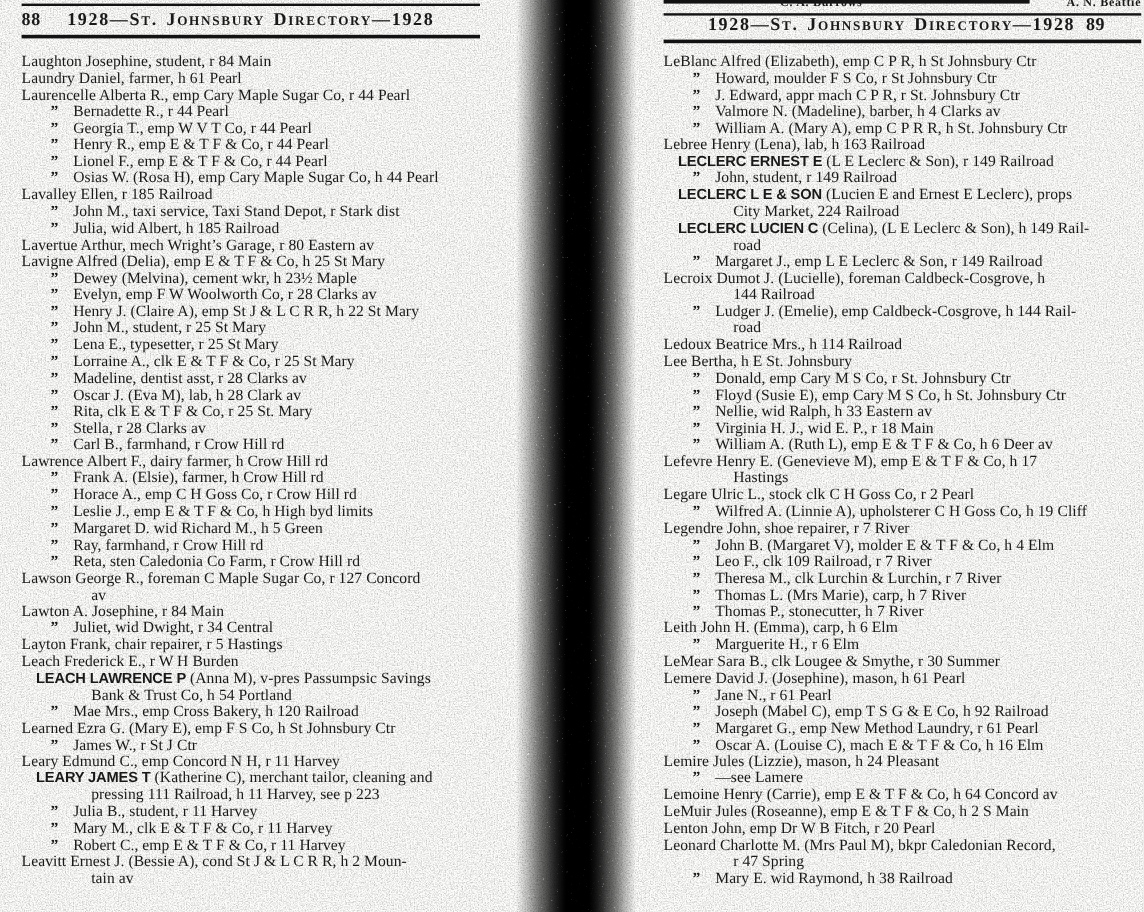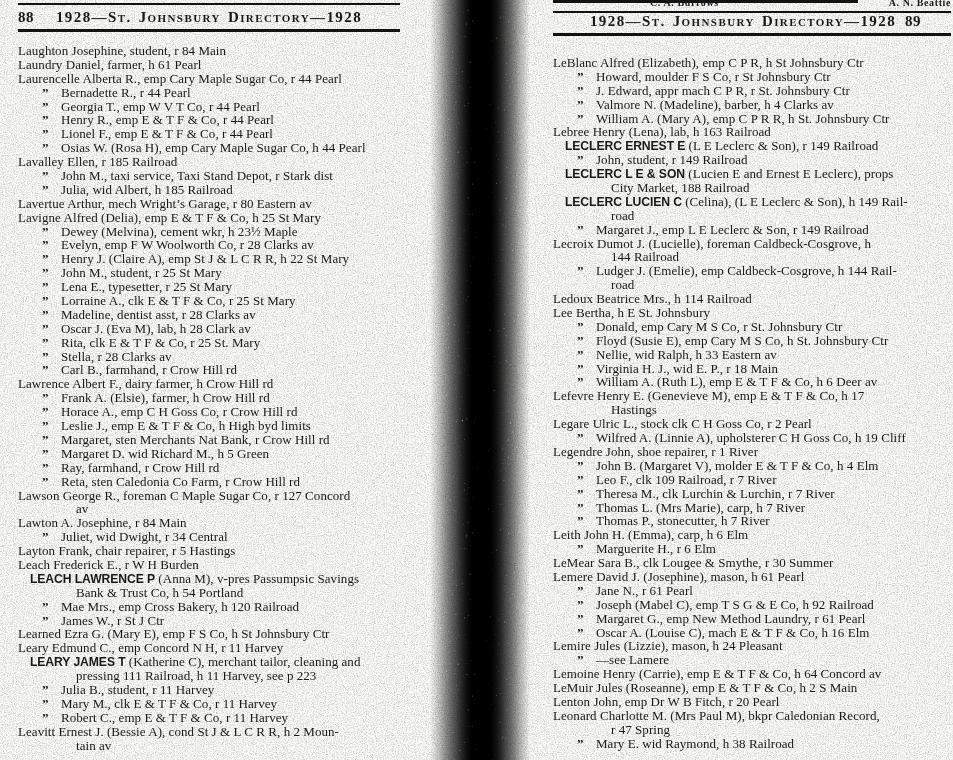--- a/index.html
+++ b/index.html
@@ -73,84 +73,83 @@
         <div class="ln ditto"><span class="dm">”</span>Lorraine A., clk E &amp; T F &amp; Co, r 25 St Mary</div>
         <div class="ln ditto"><span class="dm">”</span>Madeline, dentist asst, r 28 Clarks av</div>
         <div class="ln ditto"><span class="dm">”</span>Oscar J. (Eva M), lab, h 28 Clark av</div>
         <div class="ln ditto"><span class="dm">”</span>Rita, clk E &amp; T F &amp; Co, r 25 St. Mary</div>
         <div class="ln ditto"><span class="dm">”</span>Stella, r 28 Clarks av</div>
         <div class="ln ditto"><span class="dm">”</span>Carl B., farmhand, r Crow Hill rd</div>
         <div class="ln main">Lawrence Albert F., dairy farmer, h Crow Hill rd</div>
         <div class="ln ditto"><span class="dm">”</span>Frank A. (Elsie), farmer, h Crow Hill rd</div>
         <div class="ln ditto"><span class="dm">”</span>Horace A., emp C H Goss Co, r Crow Hill rd</div>
         <div class="ln ditto"><span class="dm">”</span>Leslie J., emp E &amp; T F &amp; Co, h High byd limits</div>
-        <div class="ln ditto"><span class="dm">”</span>Margaret, sten Merchants Nat Bank, r Crow Hill rd</div>
         <div class="ln ditto"><span class="dm">”</span>Margaret D. wid Richard M., h 5 Green</div>
         <div class="ln ditto"><span class="dm">”</span>Ray, farmhand, r Crow Hill rd</div>
         <div class="ln ditto"><span class="dm">”</span>Reta, sten Caledonia Co Farm, r Crow Hill rd</div>
         <div class="ln main">Lawson George R., foreman C Maple Sugar Co, r 127 Concord</div>
         <div class="ln cont">av</div>
         <div class="ln main">Lawton A. Josephine, r 84 Main</div>
         <div class="ln ditto"><span class="dm">”</span>Juliet, wid Dwight, r 34 Central</div>
         <div class="ln main">Layton Frank, chair repairer, r 5 Hastings</div>
         <div class="ln main">Leach Frederick E., r W H Burden</div>
         <div class="ln main"><b class="bn">LEACH LAWRENCE P</b> (Anna M), v-pres Passumpsic Savings</div>
         <div class="ln cont">Bank &amp; Trust Co, h 54 Portland</div>
         <div class="ln ditto"><span class="dm">”</span>Mae Mrs., emp Cross Bakery, h 120 Railroad</div>
+        <div class="ln main">Learned Ezra G. (Mary E), emp F S Co, h St Johnsbury Ctr</div>
         <div class="ln ditto"><span class="dm">”</span>James W., r St J Ctr</div>
-        <div class="ln main">Learned Ezra G. (Mary E), emp F S Co, h St Johnsbury Ctr</div>
         <div class="ln main">Leary Edmund C., emp Concord N H, r 11 Harvey</div>
         <div class="ln main"><b class="bn">LEARY JAMES T</b> (Katherine C), merchant tailor, cleaning and</div>
         <div class="ln cont">pressing 111 Railroad, h 11 Harvey, see p 223</div>
         <div class="ln ditto"><span class="dm">”</span>Julia B., student, r 11 Harvey</div>
         <div class="ln ditto"><span class="dm">”</span>Mary M., clk E &amp; T F &amp; Co, r 11 Harvey</div>
         <div class="ln ditto"><span class="dm">”</span>Robert C., emp E &amp; T F &amp; Co, r 11 Harvey</div>
         <div class="ln main">Leavitt Ernest J. (Bessie A), cond St J &amp; L C R R, h 2 Moun-</div>
         <div class="ln cont">tain av</div>
       </div>
   </div>
 
   <div>
     <div class="rule" style="left:553px; top:0; width:305px; height:3px;"></div>
     <div class="running" style="left:650px;">C. A. Burrows</div>
     <div class="running" style="left:858px; width:93px; text-align:right;">A. N. Beattie</div>
     <div class="rule" style="left:553px; top:11px; width:398px; height:1.5px;"></div>
     <div class="dir-title" style="left:553px; top:13px; width:380px;">1928—St. Johnsbury Directory—1928</div>
     <div class="pgnum" style="left:905px; top:13px;">89</div>
     <div class="rule" style="left:553px; top:33px; width:398px; height:2.5px;"></div>
-    <div class="col" style="left:553px; width:398px;margin-top:12px;">
+    <div class="col" style="left:553px; width:398px;">
         <div class="ln main">LeBlanc Alfred (Elizabeth), emp C P R, h St Johnsbury Ctr</div>
         <div class="ln ditto"><span class="dm">”</span>Howard, moulder F S Co, r St Johnsbury Ctr</div>
         <div class="ln ditto"><span class="dm">”</span>J. Edward, appr mach C P R, r St. Johnsbury Ctr</div>
         <div class="ln ditto"><span class="dm">”</span>Valmore N. (Madeline), barber, h 4 Clarks av</div>
         <div class="ln ditto"><span class="dm">”</span>William A. (Mary A), emp C P R R, h St. Johnsbury Ctr</div>
         <div class="ln main">Lebree Henry (Lena), lab, h 163 Railroad</div>
         <div class="ln main"><b class="bn">LECLERC ERNEST E</b> (L E Leclerc &amp; Son), r 149 Railroad</div>
         <div class="ln ditto"><span class="dm">”</span>John, student, r 149 Railroad</div>
         <div class="ln main"><b class="bn">LECLERC L E &amp; SON</b> (Lucien E and Ernest E Leclerc), props</div>
-        <div class="ln cont">City Market, 188 Railroad</div>
+        <div class="ln cont">City Market, 224 Railroad</div>
         <div class="ln main"><b class="bn">LECLERC LUCIEN C</b> (Celina), (L E Leclerc &amp; Son), h 149 Rail-</div>
         <div class="ln cont">road</div>
         <div class="ln ditto"><span class="dm">”</span>Margaret J., emp L E Leclerc &amp; Son, r 149 Railroad</div>
         <div class="ln main">Lecroix Dumot J. (Lucielle), foreman Caldbeck-Cosgrove, h</div>
         <div class="ln cont">144 Railroad</div>
         <div class="ln ditto"><span class="dm">”</span>Ludger J. (Emelie), emp Caldbeck-Cosgrove, h 144 Rail-</div>
         <div class="ln cont">road</div>
         <div class="ln main">Ledoux Beatrice Mrs., h 114 Railroad</div>
         <div class="ln main">Lee Bertha, h E St. Johnsbury</div>
         <div class="ln ditto"><span class="dm">”</span>Donald, emp Cary M S Co, r St. Johnsbury Ctr</div>
         <div class="ln ditto"><span class="dm">”</span>Floyd (Susie E), emp Cary M S Co, h St. Johnsbury Ctr</div>
         <div class="ln ditto"><span class="dm">”</span>Nellie, wid Ralph, h 33 Eastern av</div>
         <div class="ln ditto"><span class="dm">”</span>Virginia H. J., wid E. P., r 18 Main</div>
         <div class="ln ditto"><span class="dm">”</span>William A. (Ruth L), emp E &amp; T F &amp; Co, h 6 Deer av</div>
         <div class="ln main">Lefevre Henry E. (Genevieve M), emp E &amp; T F &amp; Co, h 17</div>
         <div class="ln cont">Hastings</div>
         <div class="ln main">Legare Ulric L., stock clk C H Goss Co, r 2 Pearl</div>
         <div class="ln ditto"><span class="dm">”</span>Wilfred A. (Linnie A), upholsterer C H Goss Co, h 19 Cliff</div>
-        <div class="ln main">Legendre John, shoe repairer, r 1 River</div>
+        <div class="ln main">Legendre John, shoe repairer, r 7 River</div>
         <div class="ln ditto"><span class="dm">”</span>John B. (Margaret V), molder E &amp; T F &amp; Co, h 4 Elm</div>
         <div class="ln ditto"><span class="dm">”</span>Leo F., clk 109 Railroad, r 7 River</div>
         <div class="ln ditto"><span class="dm">”</span>Theresa M., clk Lurchin &amp; Lurchin, r 7 River</div>
         <div class="ln ditto"><span class="dm">”</span>Thomas L. (Mrs Marie), carp, h 7 River</div>
         <div class="ln ditto"><span class="dm">”</span>Thomas P., stonecutter, h 7 River</div>
         <div class="ln main">Leith John H. (Emma), carp, h 6 Elm</div>
         <div class="ln ditto"><span class="dm">”</span>Marguerite H., r 6 Elm</div>
         <div class="ln main">LeMear Sara B., clk Lougee &amp; Smythe, r 30 Summer</div>
         <div class="ln main">Lemere David J. (Josephine), mason, h 61 Pearl</div>
         <div class="ln ditto"><span class="dm">”</span>Jane N., r 61 Pearl</div>

